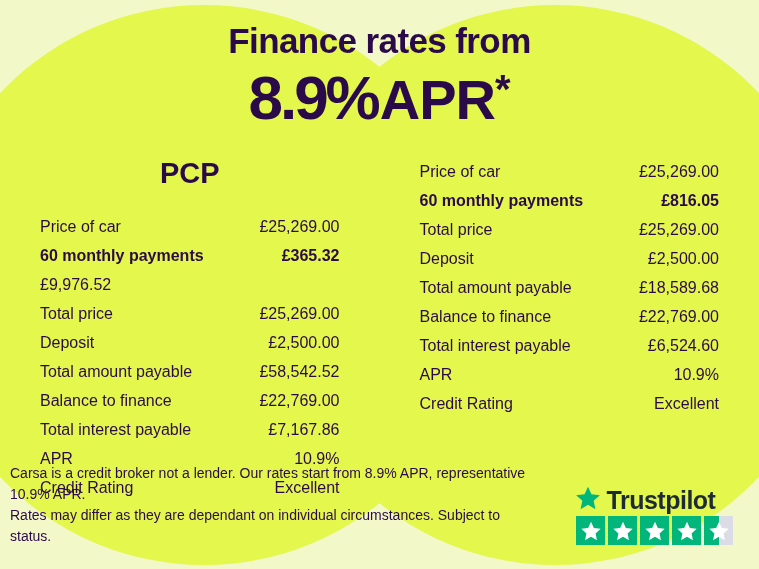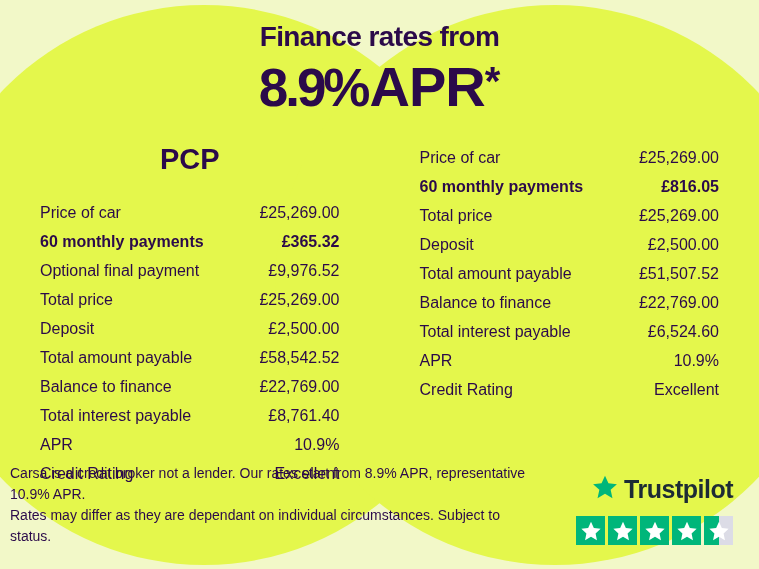--- a/index.html
+++ b/index.html
@@ -37,34 +37,34 @@
   .content {
     position: relative;
     z-index: 3;
     width: 759px;
     height: 569px;
   }
   .headline {
     text-align: center;
     color: #2b0a4a;
     font-weight: bold;
-    font-size: 28px;
+    font-size: 35px;
     letter-spacing: -0.6px;
     padding-top: 21px;
   }
   .apr-line {
     text-align: center;
     color: #2b0a4a;
     font-weight: bold;
     line-height: 1;
     margin-top: 6px;
     white-space: nowrap;
   }
   .apr-big {
-    font-size: 53px;
+    font-size: 62px;
     letter-spacing: -3px;
   }
   .apr-word {
     font-size: 56px;
     letter-spacing: -1px;
     margin-left: 2px;
   }
   .apr-star {
     font-size: 40px;
     vertical-align: top;
@@ -108,23 +108,23 @@
   .trustpilot {
     position: absolute;
     right: 26px;
     bottom: 24px;
     width: 176px;
     text-align: right;
   }
   .tp-top {
     display: flex;
     align-items: center;
-    justify-content: flex-end;
+    justify-content: center;
     gap: 6px;
-    margin-bottom: 12px;
+    margin-bottom: 1px;
   }
   .tp-name {
     color: #1d2b35;
     font-size: 25px;
     font-weight: bold;
     letter-spacing: -0.5px;
   }
   .tp-stars {
     display: flex;
     gap: 3px;
@@ -164,42 +164,41 @@
 
         <div class="row">
           <span class="lbl">Price of car</span>
           <span class="val">£25,269.00</span>
         </div>
         <div class="row bold">
           <span class="lbl">60 monthly payments</span>
           <span class="val">£365.32</span>
         </div>
         <div class="row">
-          <span class="lbl">Optional final payment</span>
           <span class="val">£9,976.52</span>
         </div>
         <div class="row">
           <span class="lbl">Total price</span>
           <span class="val">£25,269.00</span>
         </div>
         <div class="row">
           <span class="lbl">Deposit</span>
           <span class="val">£2,500.00</span>
         </div>
         <div class="row">
           <span class="lbl">Total amount payable</span>
           <span class="val">£58,542.52</span>
         </div>
         <div class="row">
           <span class="lbl">Balance to finance</span>
           <span class="val">£22,769.00</span>
         </div>
         <div class="row">
           <span class="lbl">Total interest payable</span>
-          <span class="val">£8,761.40</span>
+          <span class="val">£7,167.86</span>
         </div>
         <div class="row">
           <span class="lbl">APR</span>
           <span class="val">10.9%</span>
         </div>
         <div class="row">
           <span class="lbl">Credit Rating</span>
           <span class="val">Excellent</span>
         </div>
       </div>
@@ -217,21 +216,21 @@
         <div class="row">
           <span class="lbl">Total price</span>
           <span class="val">£25,269.00</span>
         </div>
         <div class="row">
           <span class="lbl">Deposit</span>
           <span class="val">£2,500.00</span>
         </div>
         <div class="row">
           <span class="lbl">Total amount payable</span>
-          <span class="val">£51,507.52</span>
+          <span class="val">£18,589.68</span>
         </div>
         <div class="row">
           <span class="lbl">Balance to finance</span>
           <span class="val">£22,769.00</span>
         </div>
         <div class="row">
           <span class="lbl">Total interest payable</span>
           <span class="val">£6,524.60</span>
         </div>
         <div class="row">

